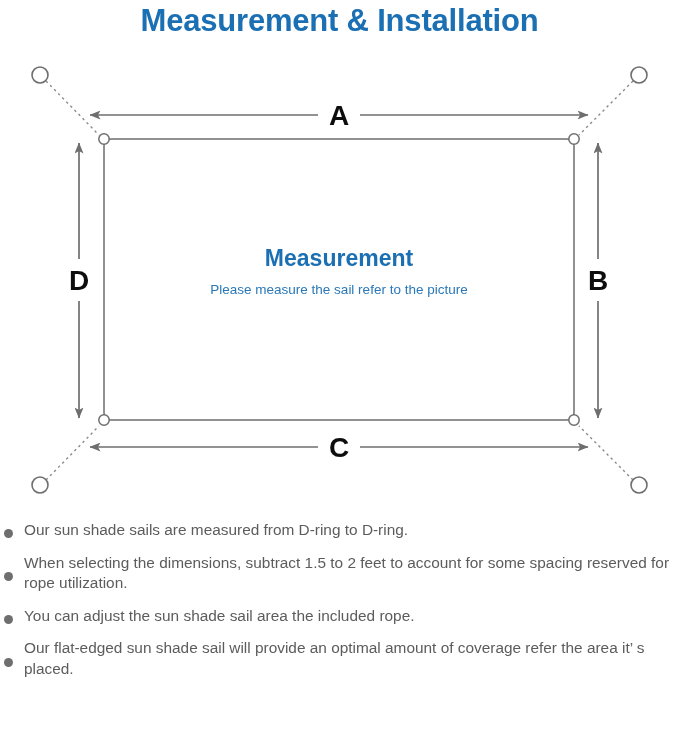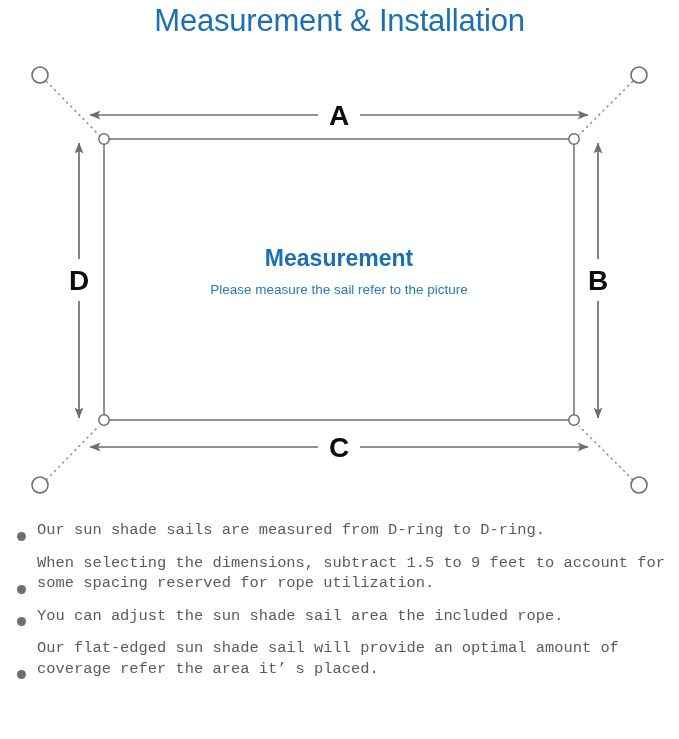--- a/index.html
+++ b/index.html
@@ -19,21 +19,21 @@
   
   .title {
     position: absolute;
     left: 0;
     top: 0;
     width: 679px;
     height: 46px;
     line-height: 42px;
     text-align: center;
     font-size: 31px;
-    font-weight: normal;
+    font-weight: bold;
     color: #1b6fb3;
     letter-spacing: -0.2px;
     white-space: nowrap;
   }
 
   
   .diagram {
     position: absolute;
     left: 0;
     top: 44px;
@@ -65,25 +65,24 @@
 
   
   .notes {
     position: absolute;
     left: 0;
     top: 520px;
     width: 679px;
   }
   .note-row {
     display: flex;
-    align-items: flex-end;
+    align-items: center;
     margin-bottom: 12px;
-    padding-left: 17px;
+    padding-left: 4px;
     padding-right: 6px;
-    font-family: Liberation Mono, monospace;
   }
   .note-bullet {
     flex: 0 0 auto;
     width: 9px;
     height: 9px;
     border-radius: 50%;
     background: #6e6e6e;
     margin-top: 7px;
     margin-right: 11px;
   }
@@ -162,21 +161,21 @@
   </svg>
 </div>
 
 <div class="notes">
   <div class="note-row">
     <span class="note-bullet"></span>
     <span class="note-text">Our sun shade sails are measured from D-ring to D-ring.</span>
   </div>
   <div class="note-row">
     <span class="note-bullet"></span>
-    <span class="note-text">When selecting the dimensions, subtract 1.5 to 9 feet to account for some spacing reserved for rope utilization.</span>
+    <span class="note-text">When selecting the dimensions, subtract 1.5 to 2 feet to account for some spacing reserved for rope utilization.</span>
   </div>
   <div class="note-row">
     <span class="note-bullet"></span>
     <span class="note-text">You can adjust the sun shade sail area the included rope.</span>
   </div>
   <div class="note-row">
     <span class="note-bullet"></span>
     <span class="note-text">Our flat-edged sun shade sail will provide an optimal amount of coverage refer the area it’ s placed.</span>
   </div>
 </div>

